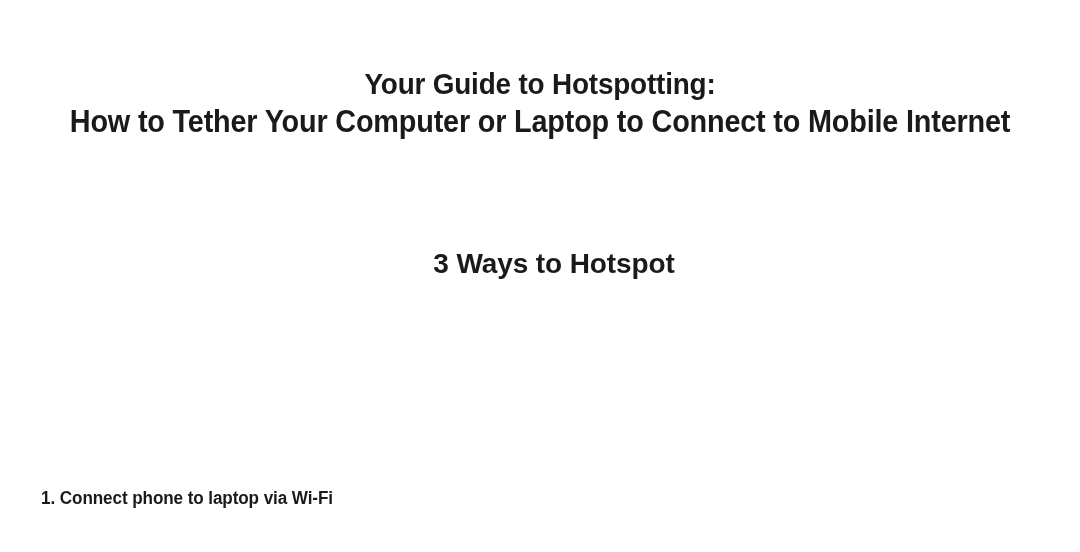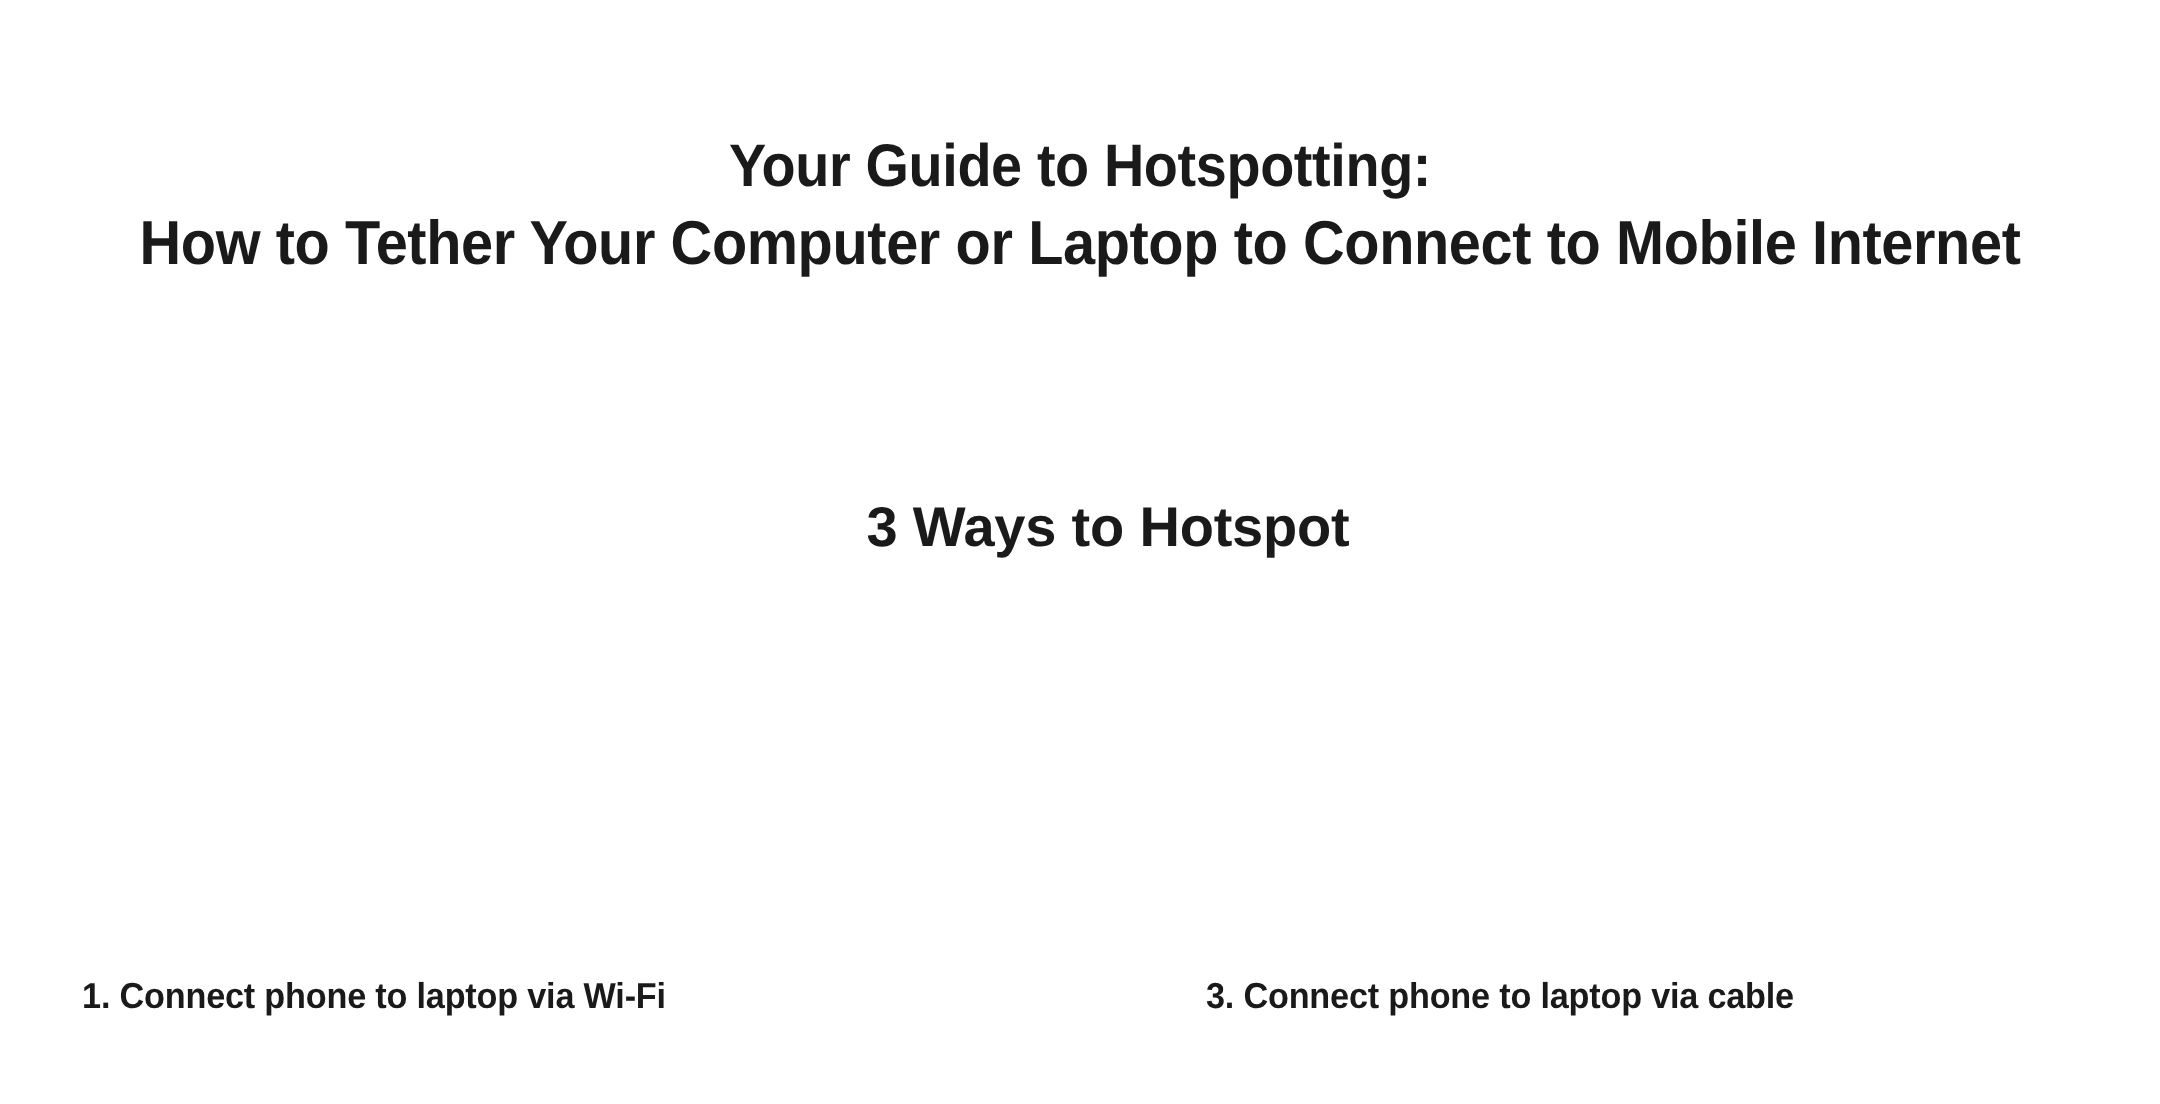--- a/index.html
+++ b/index.html
@@ -137,18 +137,15 @@
     </div>
     <div class="figure figure-3">
       <div class="figure-image"></div>
     </div>
   </div>
 
   <div class="caption-row">
     <div class="figure figure-1">
       <div class="figure-caption">1. Connect phone to laptop via Wi-Fi</div>
     </div>
-    <div class="figure figure-3">
-      <div class="figure-caption">3. Connect phone to laptop via cable</div>
-    </div>
   </div>
 
 </div>
 
 </body></html>

